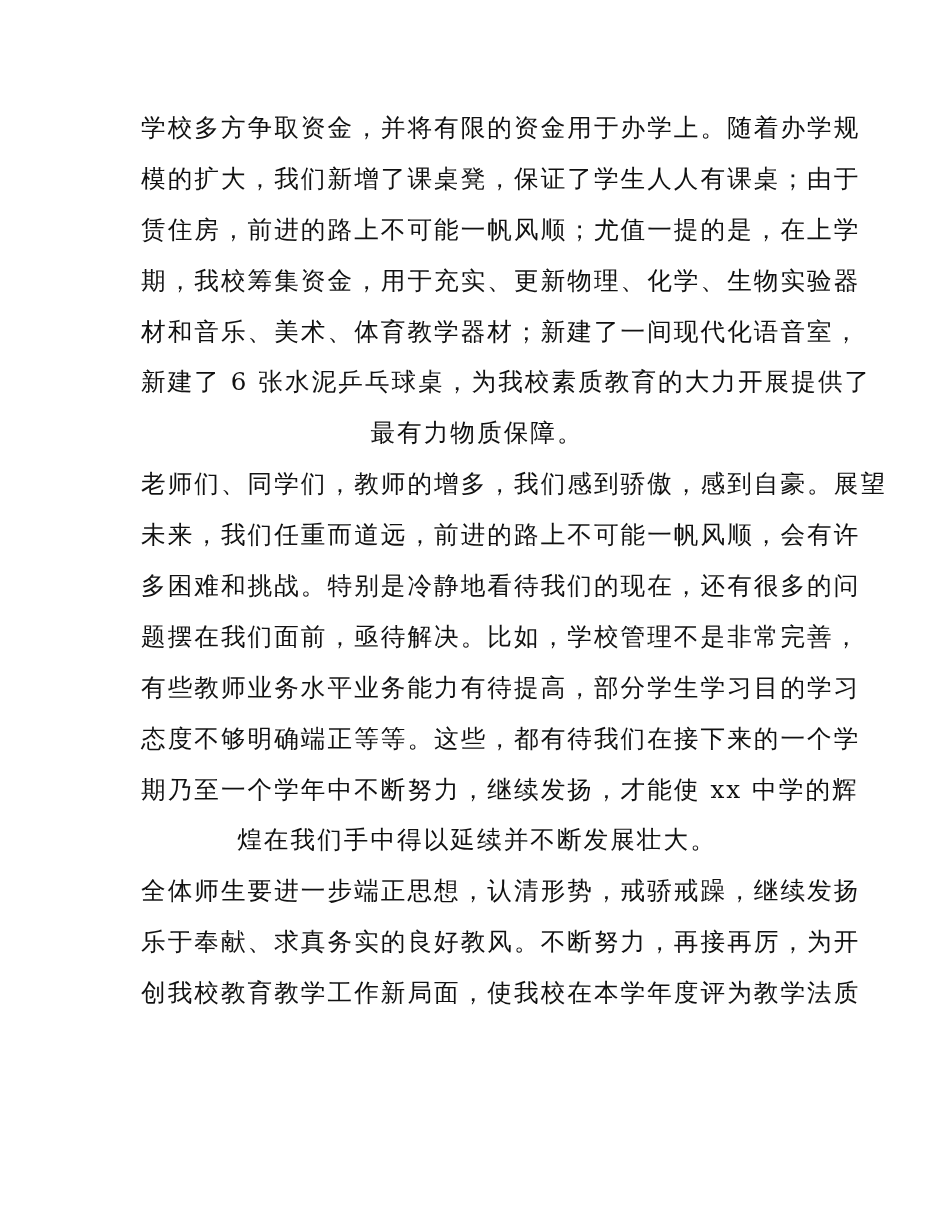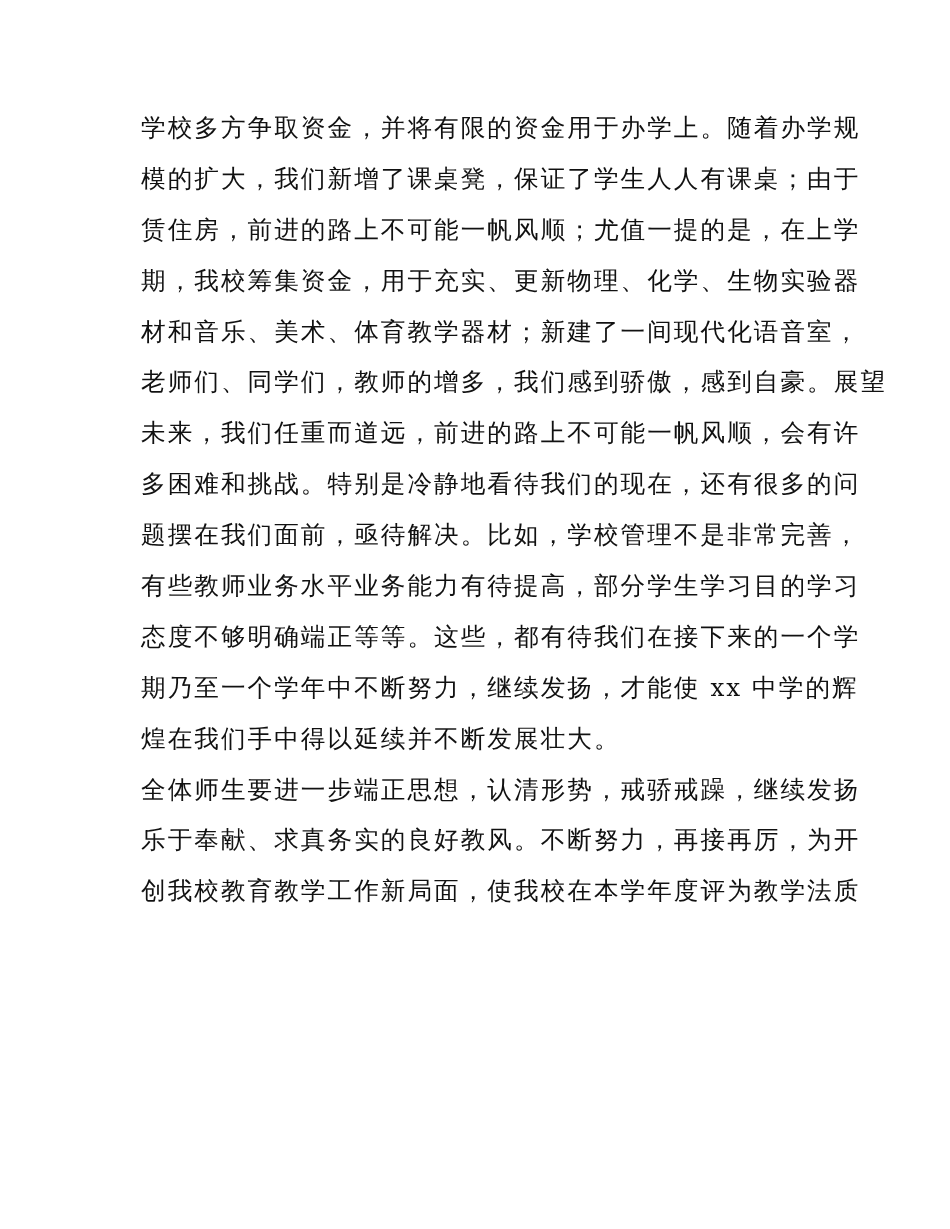--- a/index.html
+++ b/index.html
@@ -19,20 +19,21 @@
       top: 0;
       width: 950px;
       height: 1229px;
       background: #ffffff;
     }
     .text-block {
       position: absolute;
       left: 141px;
       top: 103px;
       width: 672px;
+      text-align: center;
     }
     .line {
       display: block;
       height: 50.9px;
       line-height: 50.9px;
       font-family: "DejaVu Serif", "Liberation Serif", serif;
       font-size: 24.6px;
       letter-spacing: 2.05px;
       color: #111111;
       white-space: nowrap;
@@ -43,20 +44,22 @@
 
 <div class="page">
   <div class="text-block">
 
     <div class="paragraph">
       <span class="line">学校多方争取资金，并将有限的资金用于办学上。随着办学规</span>
       <span class="line">模的扩大，我们新增了课桌凳，保证了学生人人有课桌；由于</span>
       <span class="line">赁住房，前进的路上不可能一帆风顺；尤值一提的是，在上学</span>
       <span class="line">期，我校筹集资金，用于充实、更新物理、化学、生物实验器</span>
       <span class="line">材和音乐、美术、体育教学器材；新建了一间现代化语音室，</span>
+      <span class="line">新建了 6 张水泥乒乓球桌，为我校素质教育的大力开展提供了</span>
+      <span class="line">最有力物质保障。</span>
     </div>
 
     <div class="paragraph">
       <span class="line">老师们、同学们，教师的增多，我们感到骄傲，感到自豪。展望</span>
       <span class="line">未来，我们任重而道远，前进的路上不可能一帆风顺，会有许</span>
       <span class="line">多困难和挑战。特别是冷静地看待我们的现在，还有很多的问</span>
       <span class="line">题摆在我们面前，亟待解决。比如，学校管理不是非常完善，</span>
       <span class="line">有些教师业务水平业务能力有待提高，部分学生学习目的学习</span>
       <span class="line">态度不够明确端正等等。这些，都有待我们在接下来的一个学</span>
       <span class="line">期乃至一个学年中不断努力，继续发扬，才能使 xx 中学的辉</span>

